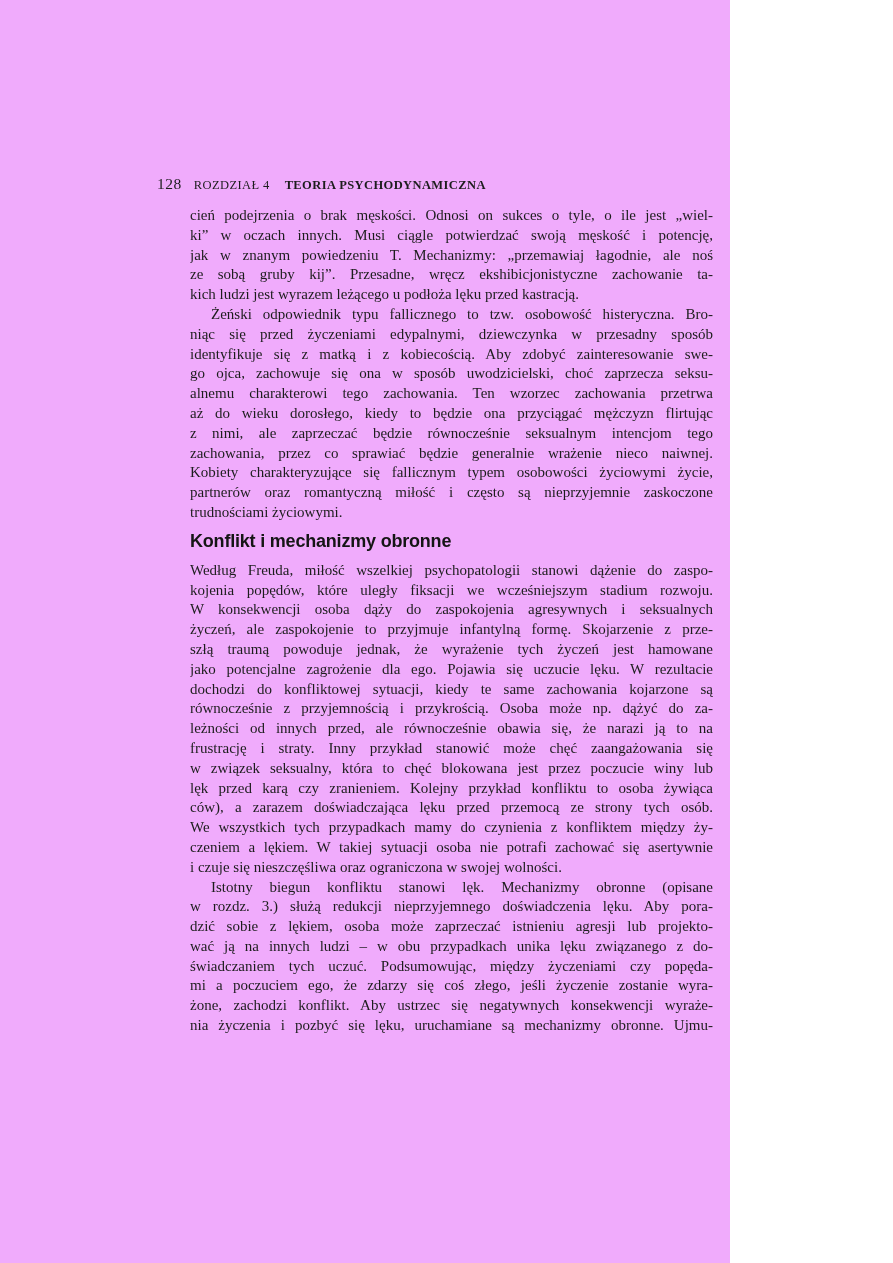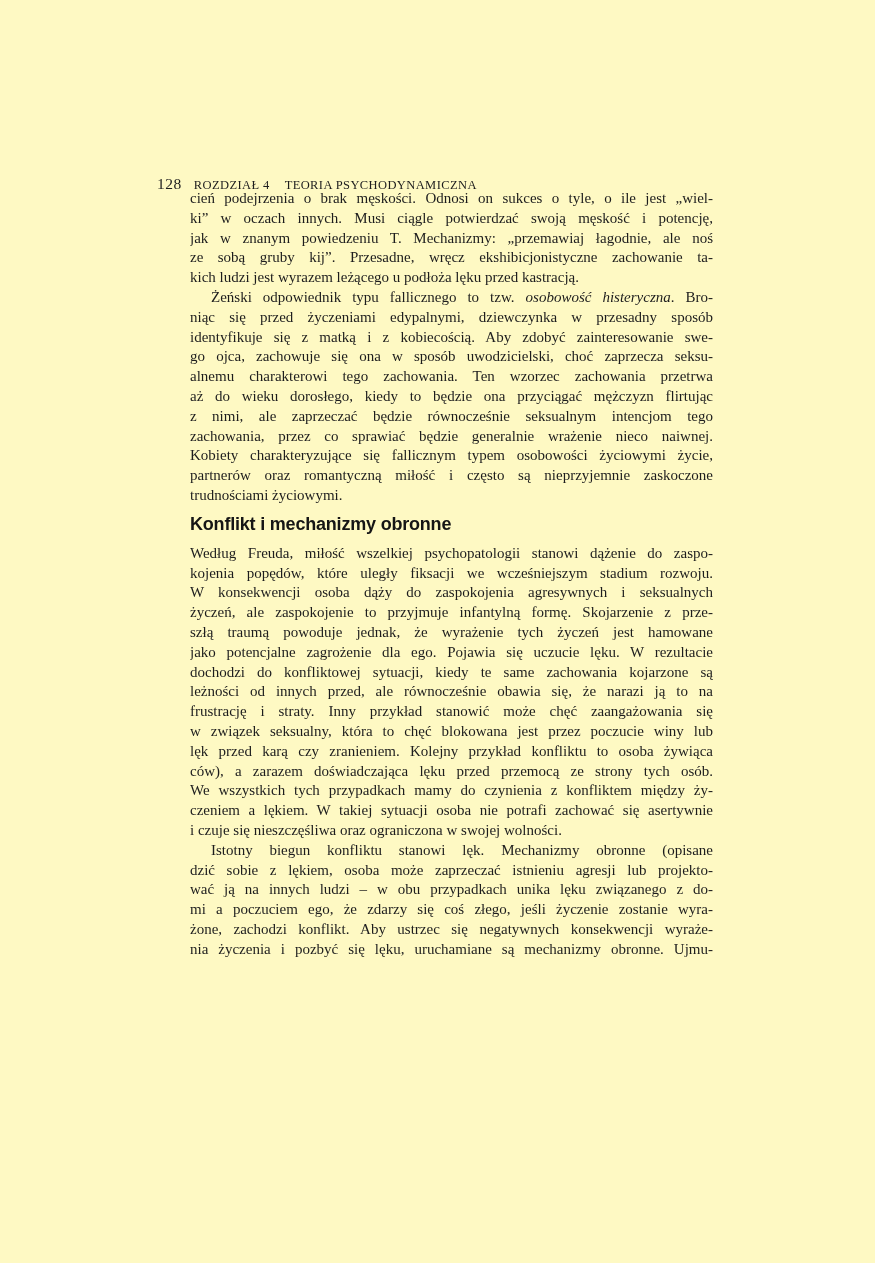--- a/index.html
+++ b/index.html
@@ -2,23 +2,23 @@
 <html lang="pl"><head>
 <meta charset="utf-8">
 <style>
   html, body {
     margin: 0;
     padding: 0;
     background: #ffffff;
   }
   .page {
     position: relative;
-    width: 875px;
+    width: 730px;
     height: 1263px;
-    background: #fef9c3;
+    background: #f0abfc;
     color: #1d1d1d;
     font-family: "Liberation Serif", serif;
     overflow: hidden;
   }
   .page-header {
     position: absolute;
     top: 175px;
     left: 157px;
     display: flex;
     align-items: baseline;
@@ -30,24 +30,25 @@
   }
   .chapter-label {
     margin-left: 12px;
     font-size: 12.5px;
     letter-spacing: 0.4px;
   }
   .chapter-title {
     margin-left: 15px;
     font-size: 12.5px;
     letter-spacing: 0.4px;
+    font-weight: bold;
   }
   .content {
     position: absolute;
-    top: 189px;
+    top: 206px;
     left: 190px;
     width: 523px;
     font-size: 15px;
   }
   .para {
     margin: 0;
   }
   .line {
     line-height: 19.8px;
     height: 19.8px;
@@ -55,21 +56,20 @@
     text-align-last: justify;
     overflow: hidden;
   }
   .line.line-last {
     text-align-last: left;
   }
   .para.indent-first .line:first-child {
     text-indent: 21px;
   }
   .italic {
-    font-style: italic;
   }
   .section-heading {
     font-family: "Liberation Sans", sans-serif;
     font-weight: bold;
     font-size: 18px;
     line-height: 20px;
     letter-spacing: -0.2px;
     margin: 8px 0 10px 0;
     color: #151515;
   }
@@ -108,32 +108,35 @@
       </div>
     <h2 class="section-heading">Konflikt i mechanizmy obronne</h2>
     <div class="para">
         <div class="line">Według Freuda, miłość wszelkiej psychopatologii stanowi dążenie do zaspo-</div>
         <div class="line">kojenia popędów, które uległy fiksacji we wcześniejszym stadium rozwoju.</div>
         <div class="line">W konsekwencji osoba dąży do zaspokojenia agresywnych i seksualnych</div>
         <div class="line">życzeń, ale zaspokojenie to przyjmuje infantylną formę. Skojarzenie z prze-</div>
         <div class="line">szłą traumą powoduje jednak, że wyrażenie tych życzeń jest hamowane</div>
         <div class="line">jako potencjalne zagrożenie dla ego. Pojawia się uczucie lęku. W rezultacie</div>
         <div class="line">dochodzi do konfliktowej sytuacji, kiedy te same zachowania kojarzone są</div>
+        <div class="line">równocześnie z przyjemnością i przykrością. Osoba może np. dążyć do za-</div>
         <div class="line">leżności od innych przed, ale równocześnie obawia się, że narazi ją to na</div>
         <div class="line">frustrację i straty. Inny przykład stanowić może chęć zaangażowania się</div>
         <div class="line">w związek seksualny, która to chęć blokowana jest przez poczucie winy lub</div>
         <div class="line">lęk przed karą czy zranieniem. Kolejny przykład konfliktu to osoba żywiąca</div>
         <div class="line">ców), a zarazem doświadczająca lęku przed przemocą ze strony tych osób.</div>
         <div class="line">We wszystkich tych przypadkach mamy do czynienia z konfliktem między ży-</div>
         <div class="line">czeniem a lękiem. W takiej sytuacji osoba nie potrafi zachować się asertywnie</div>
         <div class="line line-last">i czuje się nieszczęśliwa oraz ograniczona w swojej wolności.</div>
       </div>
     <div class="para indent-first">
         <div class="line">Istotny biegun konfliktu stanowi lęk. Mechanizmy obronne (opisane</div>
+        <div class="line">w rozdz. 3.) służą redukcji nieprzyjemnego doświadczenia lęku. Aby pora-</div>
         <div class="line">dzić sobie z lękiem, osoba może zaprzeczać istnieniu agresji lub projekto-</div>
         <div class="line">wać ją na innych ludzi – w obu przypadkach unika lęku związanego z do-</div>
+        <div class="line">świadczaniem tych uczuć. Podsumowując, między życzeniami czy popęda-</div>
         <div class="line">mi a poczuciem ego, że zdarzy się coś złego, jeśli życzenie zostanie wyra-</div>
         <div class="line">żone, zachodzi konflikt. Aby ustrzec się negatywnych konsekwencji wyraże-</div>
         <div class="line">nia życzenia i pozbyć się lęku, uruchamiane są mechanizmy obronne. Ujmu-</div>
       </div>
   </main>
 
 </div>
 
 </body></html>

